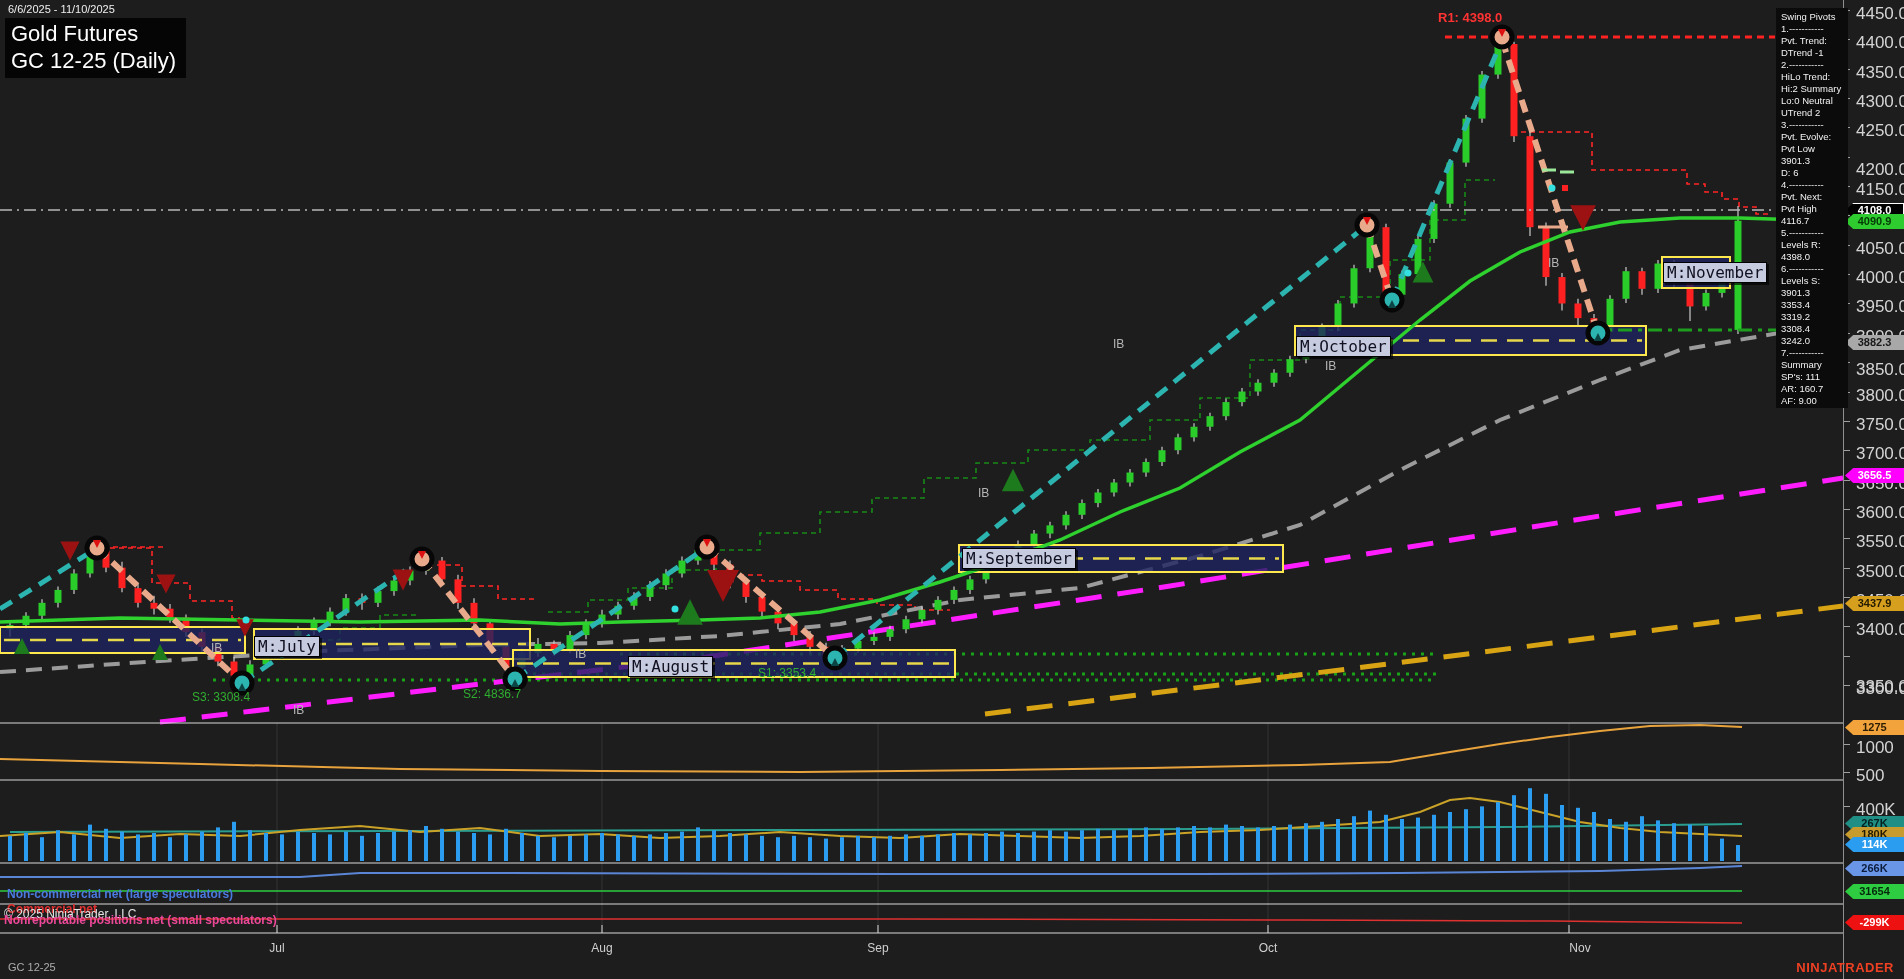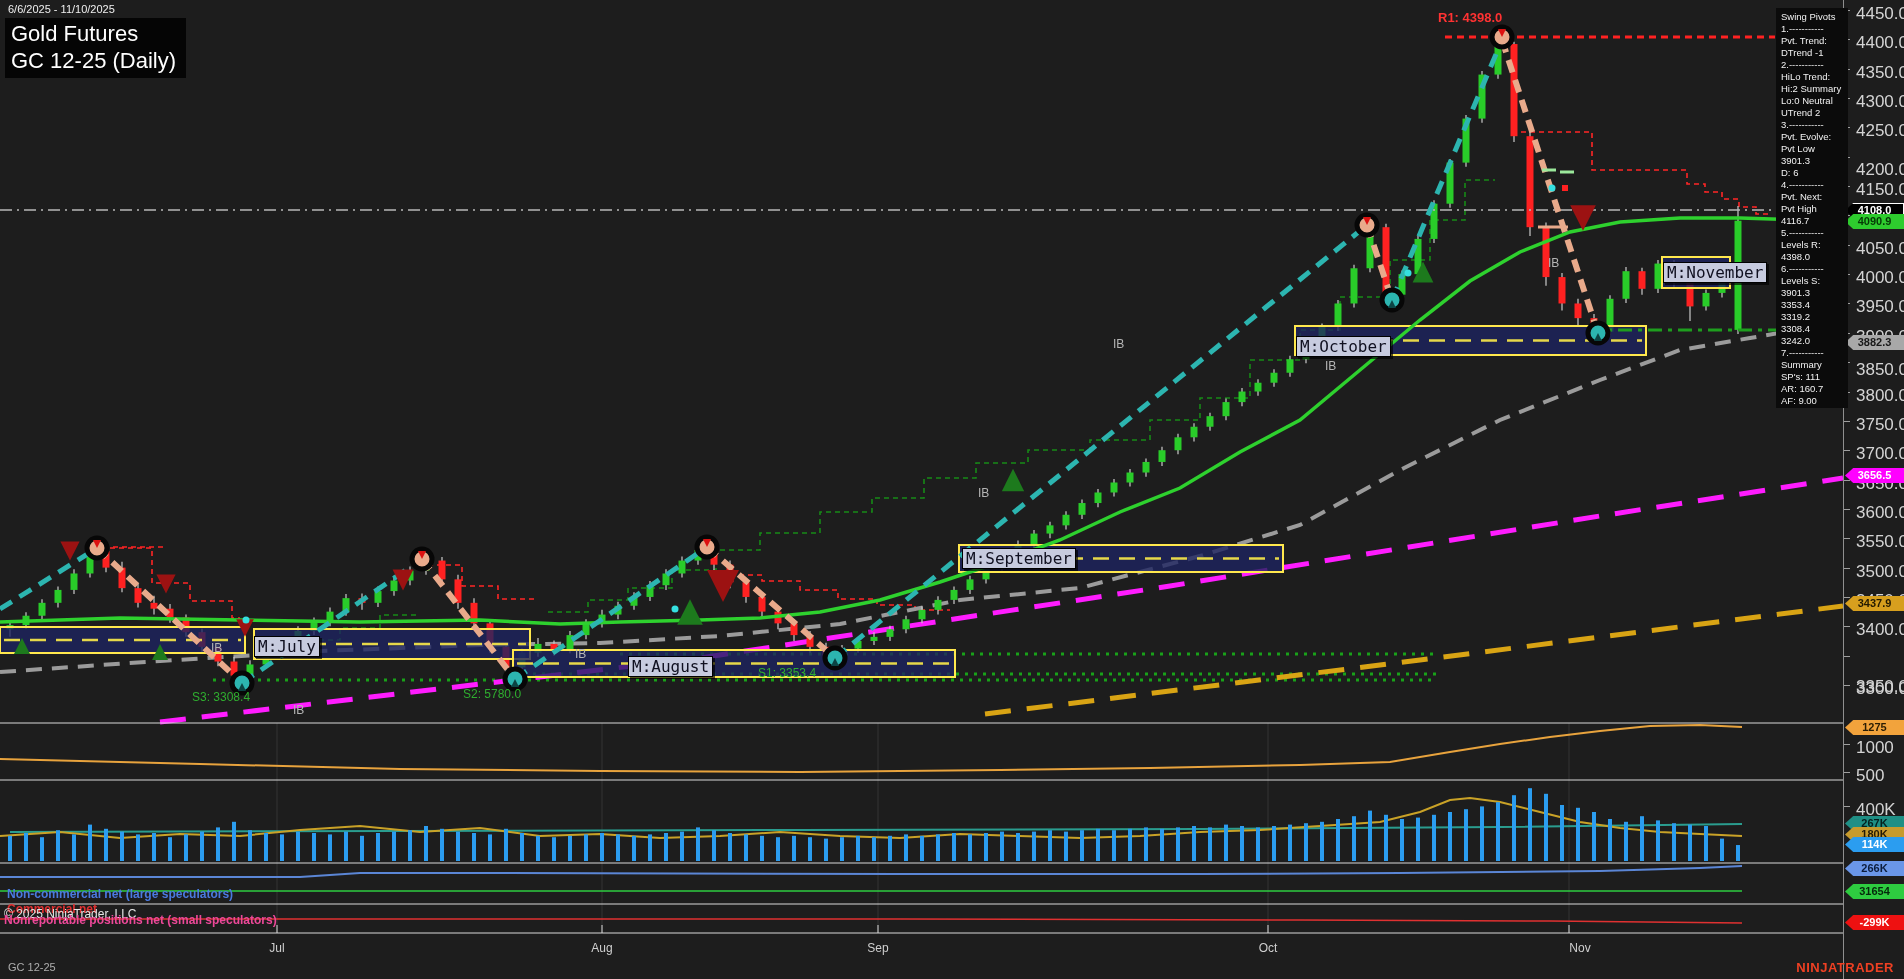--- a/index.html
+++ b/index.html
@@ -467,21 +467,21 @@
 
   <div class="abs date-range">6/6/2025 - 11/10/2025</div>
   <div class="abs title-box">
     <div>Gold Futures</div>
     <div>GC 12-25 (Daily)</div>
   </div>
 
   <div class="abs r1-label" id="r1-label" style="left: 1438px; top: 10px;">R1: 4398.0</div>
   <div id="s-labels">
       <div class="abs s-label" style="left: 758px; top: 666px;">S1: 3353.4</div>
-      <div class="abs s-label" style="left: 463px; top: 687px;">S2: 5780.0</div>
+      <div class="abs s-label" style="left: 463px; top: 687px;">S2: 4836.7</div>
       <div class="abs s-label" style="left: 192px; top: 690px;">S3: 3308.4</div>
     </div>
   <div id="ib-labels">
       <div class="abs ib-label" style="left: 211px; top: 641px;">IB</div>
       <div class="abs ib-label" style="left: 293px; top: 703px;">IB</div>
       <div class="abs ib-label" style="left: 575px; top: 647px;">IB</div>
       <div class="abs ib-label" style="left: 978px; top: 486px;">IB</div>
       <div class="abs ib-label" style="left: 1113px; top: 337px;">IB</div>
       <div class="abs ib-label" style="left: 1325px; top: 359px;">IB</div>
       <div class="abs ib-label" style="left: 1548px; top: 256px;">IB</div>

